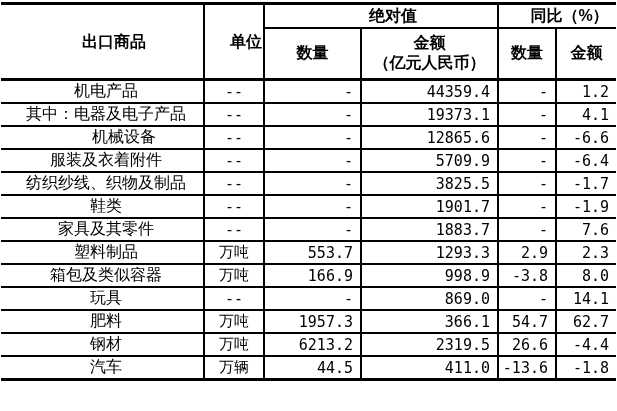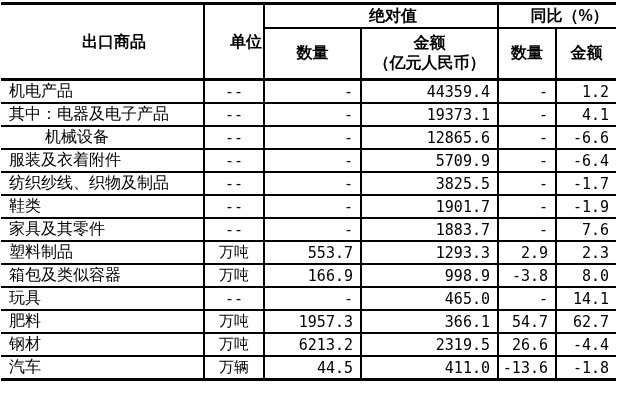--- a/index.html
+++ b/index.html
@@ -35,21 +35,21 @@
     line-height: 1.25;
   }
   thead tr.top-row th { height: 24px; padding-left: 24px; }
   thead tr.sub-row th { height: 52px; }
   thead tr.sub-row th,
   thead th[rowspan] { border-bottom: 3px solid #000; }
   th.multiline { white-space: pre-line; }
 
   tbody td { height: 23px; font-size: 16px; }
   td.name {
-    text-align: left;
+    text-align: center;
     padding-left: 8px;
     white-space: nowrap;
   }
   td.name.indent { padding-left: 44px; }
   td.unit {
     text-align: center;
     font-size: 15px;
     font-family: "DejaVu Sans Mono", monospace;
   }
   td.num {
@@ -156,21 +156,21 @@
     <td class="unit">万吨</td>
     <td class="num">166.9</td>
     <td class="num">998.9</td>
     <td class="num">-3.8</td>
     <td class="num">8.0</td>
   </tr>
       <tr>
     <td class="name">玩具</td>
     <td class="unit">--</td>
     <td class="num">-</td>
-    <td class="num">465.0</td>
+    <td class="num">869.0</td>
     <td class="num">-</td>
     <td class="num">14.1</td>
   </tr>
       <tr>
     <td class="name">肥料</td>
     <td class="unit">万吨</td>
     <td class="num">1957.3</td>
     <td class="num">366.1</td>
     <td class="num">54.7</td>
     <td class="num">62.7</td>

